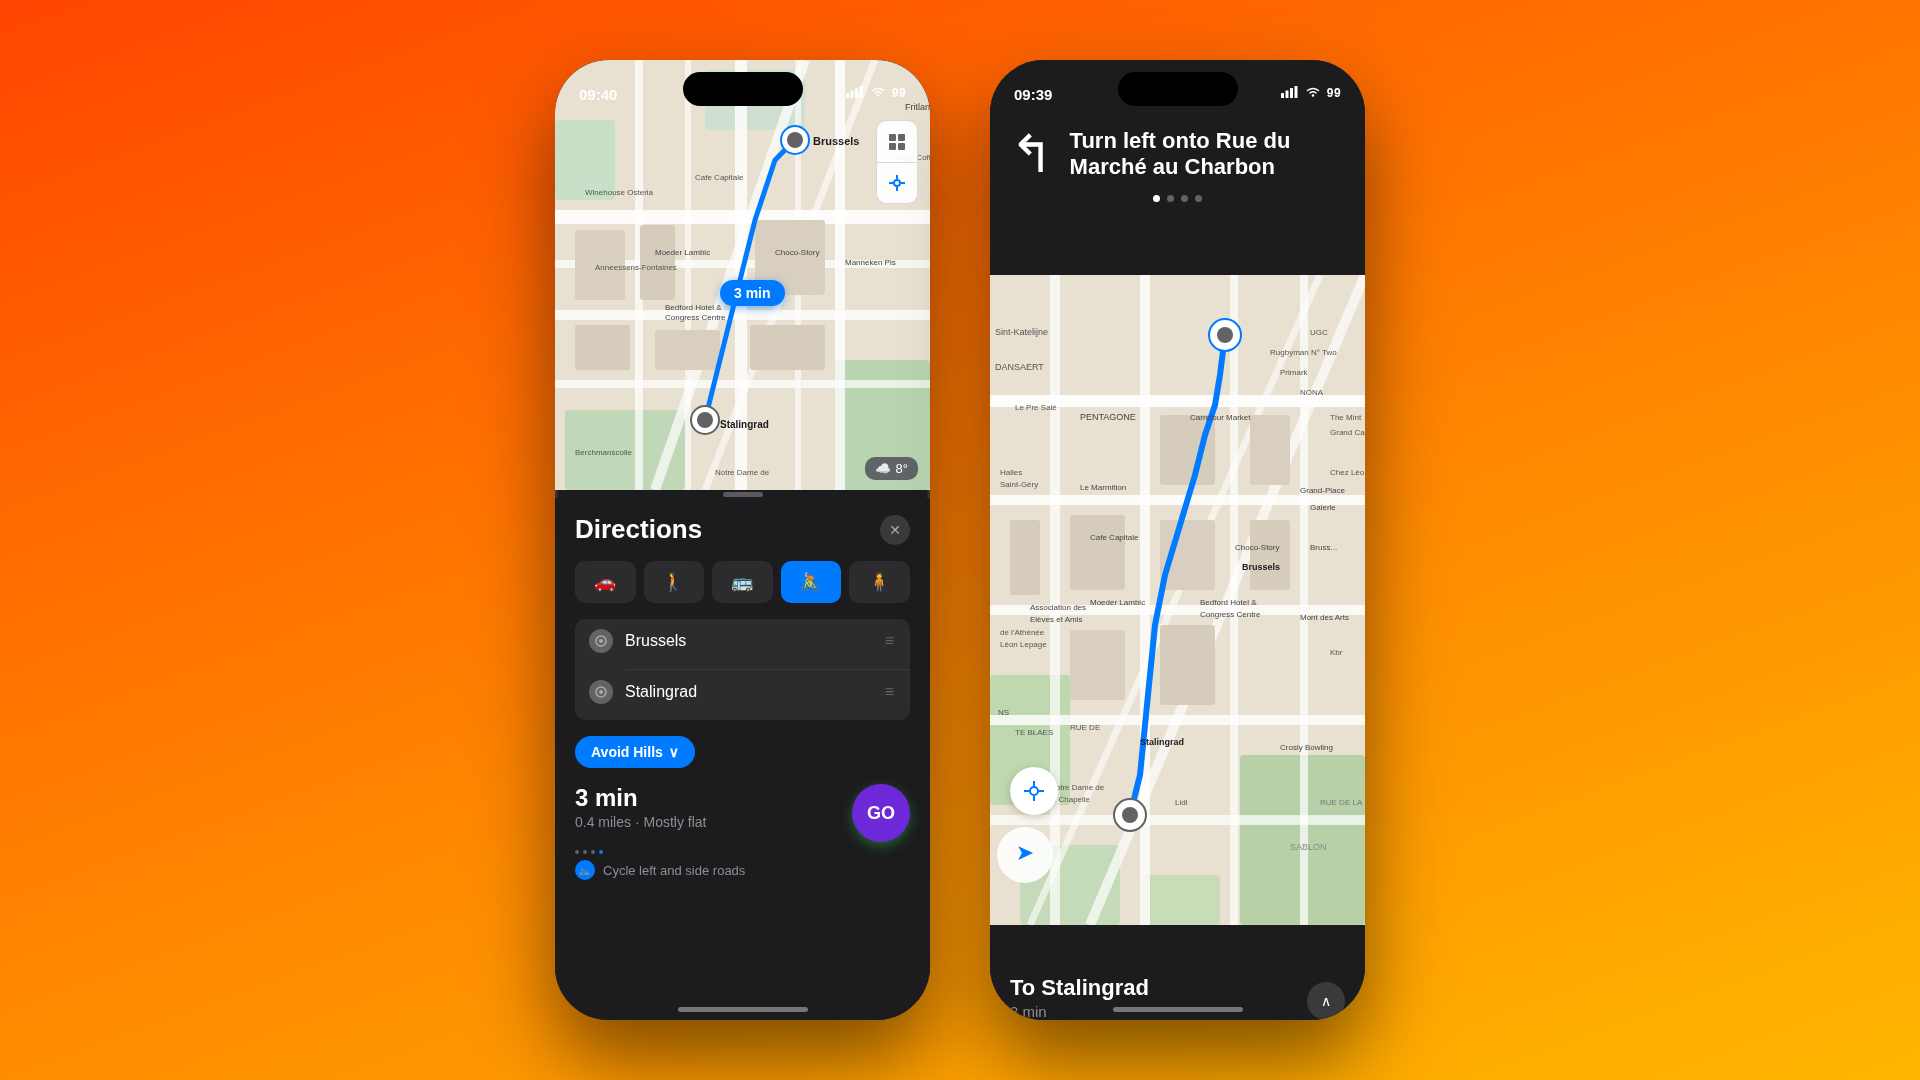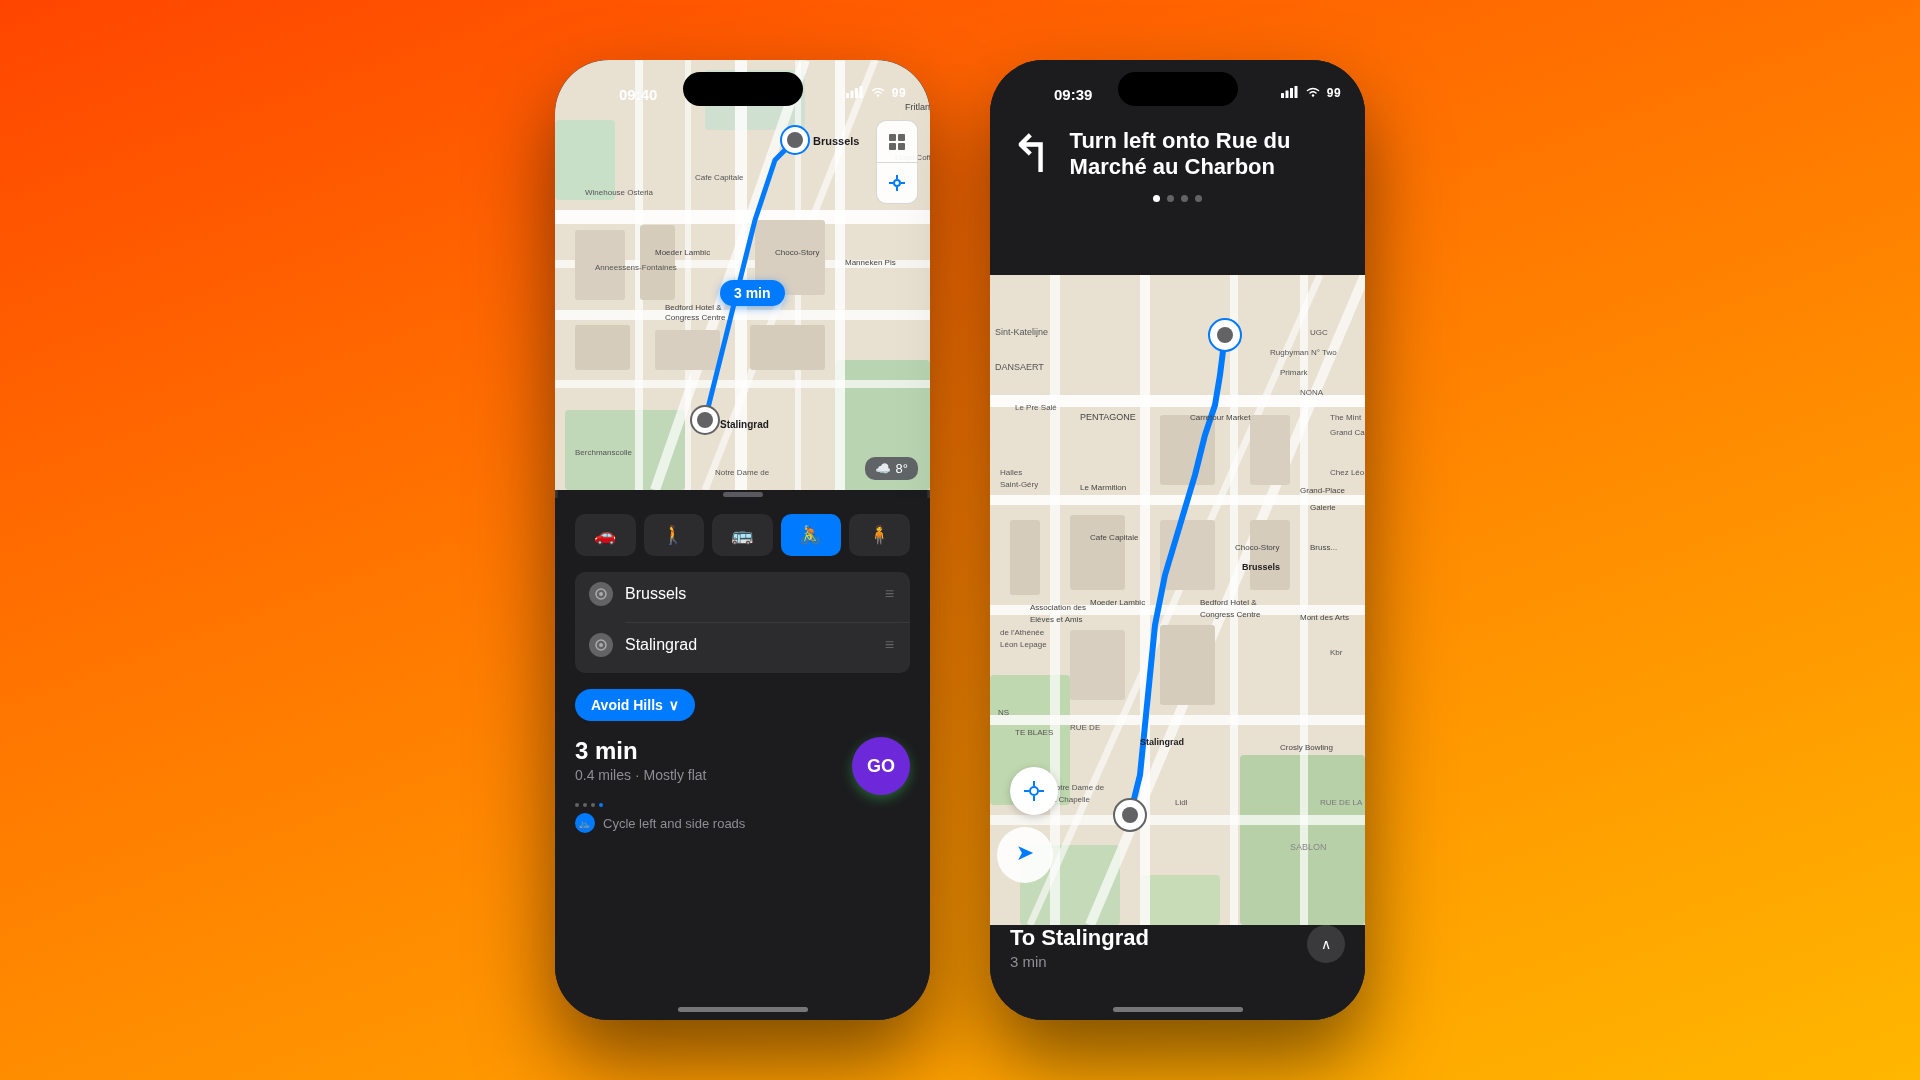--- a/index.html
+++ b/index.html
@@ -48,21 +48,21 @@
       height: 54px;
       display: flex;
       align-items: center;
       justify-content: space-between;
       padding: 14px 24px 0;
       z-index: 50;
       color: #fff;
       font-size: 15px;
       font-weight: 600;
     }
-    .status-bar .time { font-size: 15px; font-weight: 700; margin-left: 40px; }
+    .status-bar .time { font-size: 15px; font-weight: 700; }
     .status-icons { display: flex; align-items: center; gap: 6px; font-size: 12px; font-family: Liberation Mono, monospace; }
 
     
     .map-area {
       position: absolute;
       top: 0;
       left: 0;
       right: 0;
       height: 430px;
       overflow: hidden;
@@ -418,21 +418,21 @@
 
     
     .dest-bar {
       position: absolute;
       bottom: 0;
       left: 0;
       right: 0;
       height: 95px;
       background: #1c1c1e;
       display: flex;
-      align-items: flex-start;
+      align-items: flex-end;
       padding: 0 20px;
       justify-content: space-between;
       z-index: 30;
     }
 
     .dest-info .dest-label {
       font-size: 22px;
       font-weight: 700;
       color: white;
     }
@@ -588,20 +588,26 @@
     
     <div class="weather-badge">
       ☁️ <span>8°</span>
     </div>
   </div>
 
   <div class="drag-handle"></div>
 
   <div class="bottom-panel">
     
+    <div class="directions-header">
+      <span class="directions-title">Directions</span>
+      <div class="close-btn">
+        <span>✕</span>
+      </div>
+    </div>
 
     
     <div class="transport-tabs">
       <div class="transport-tab">🚗</div>
       <div class="transport-tab">🚶</div>
       <div class="transport-tab">🚌</div>
       <div class="transport-tab active">🚴</div>
       <div class="transport-tab">🧍</div>
     </div>
 

